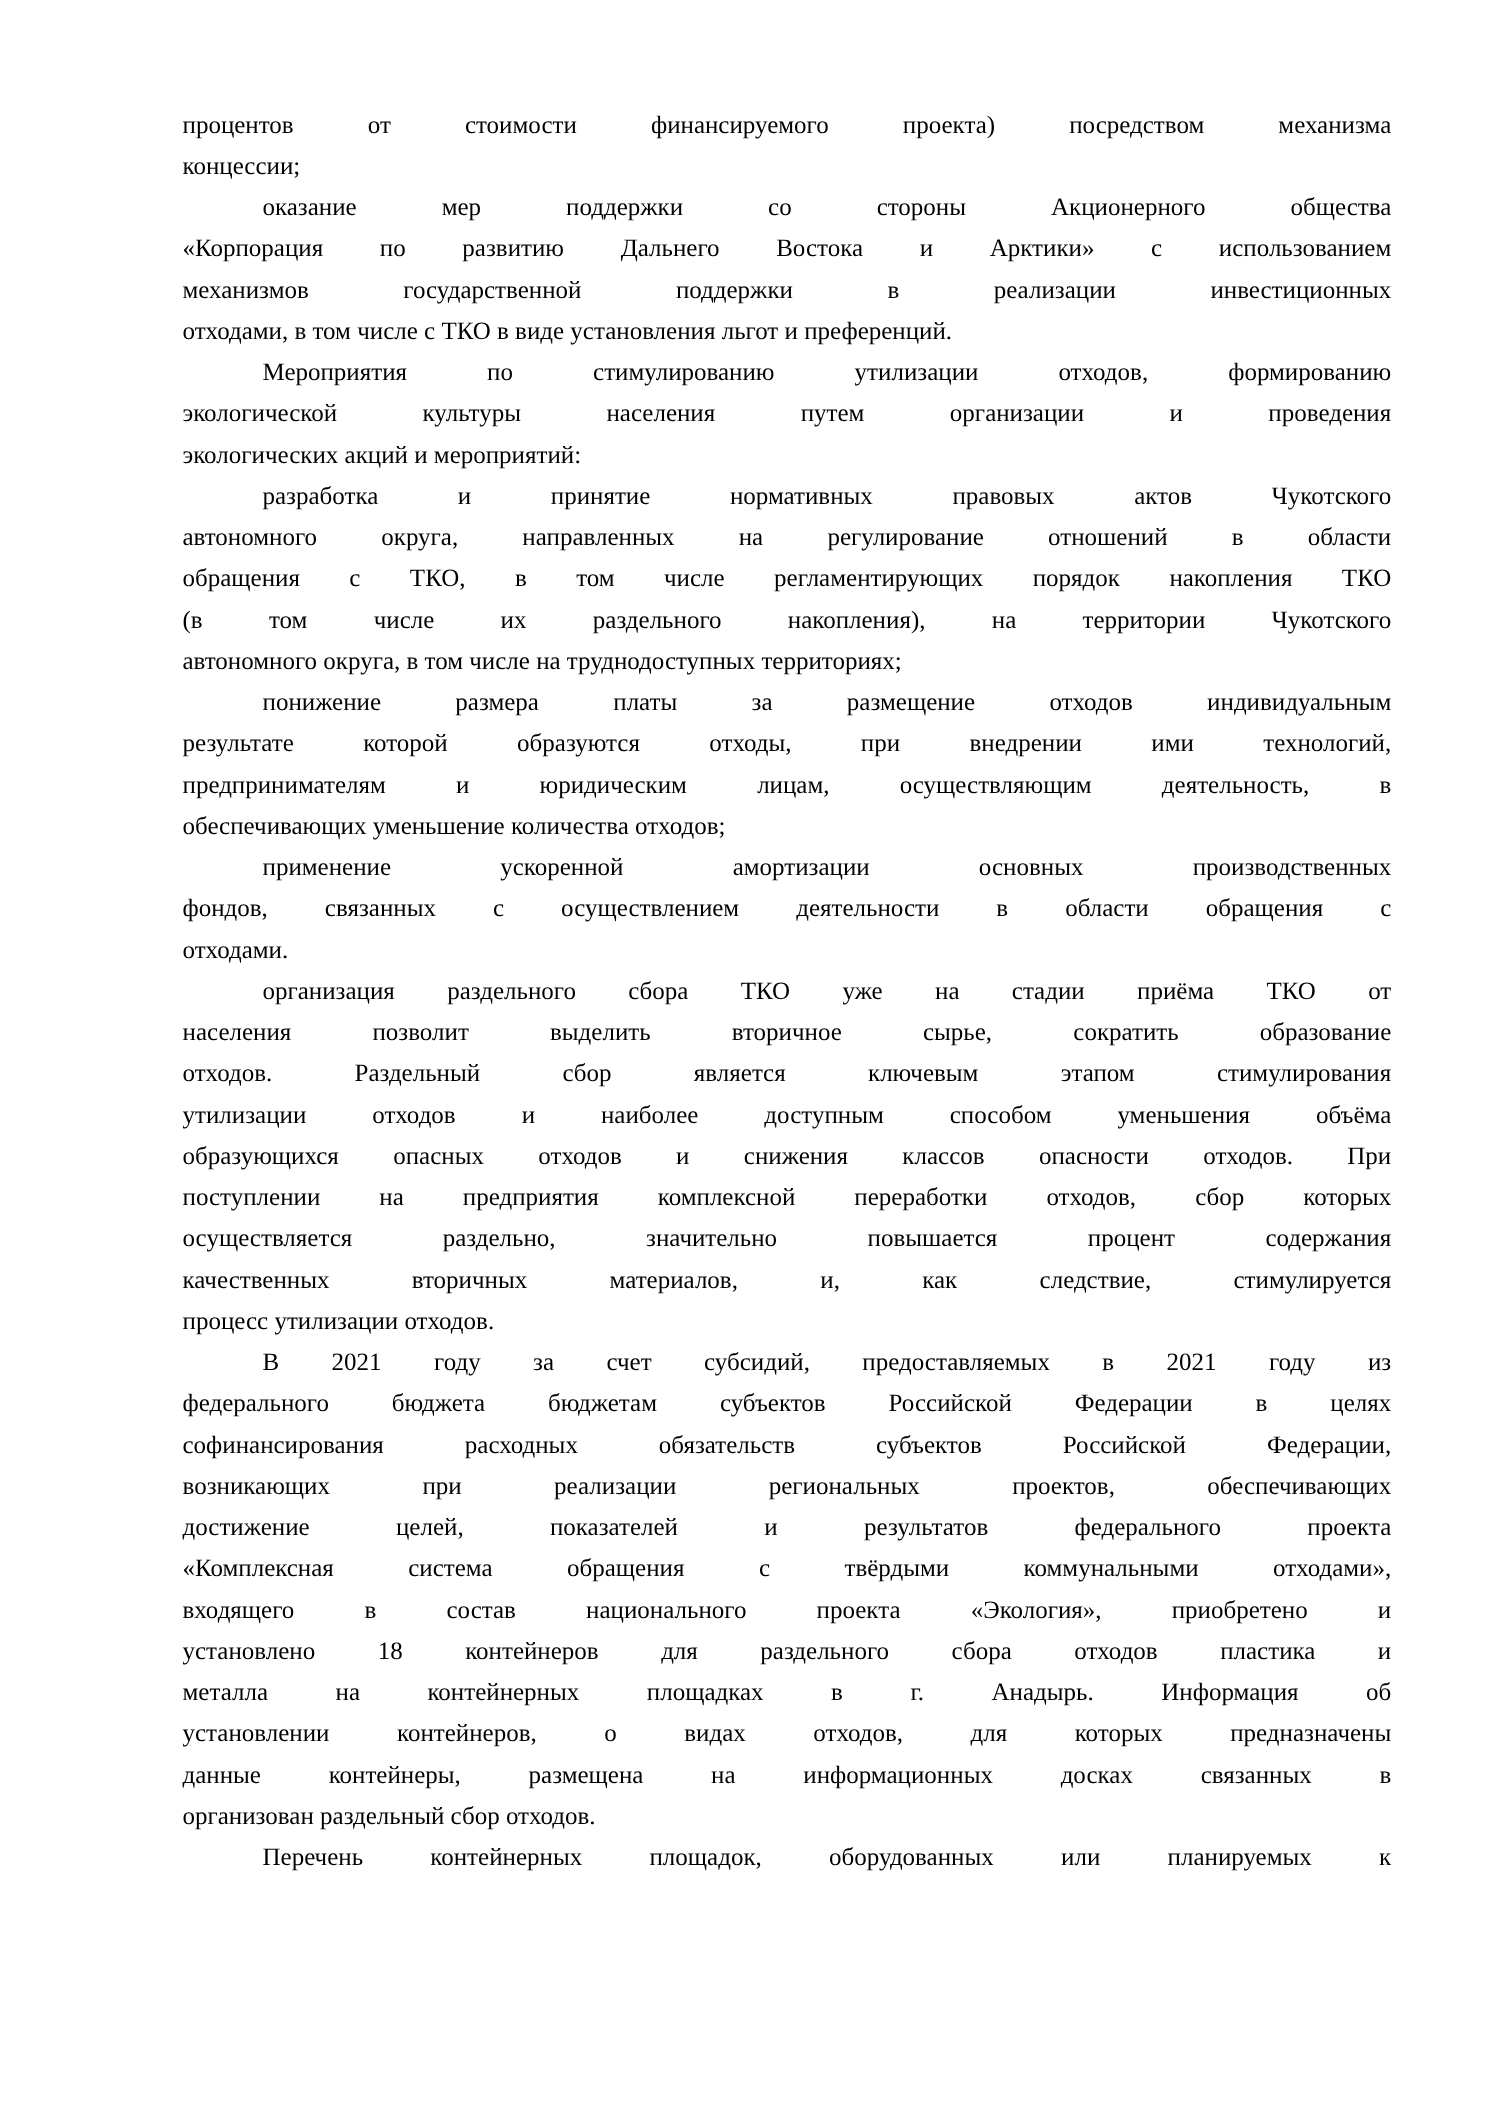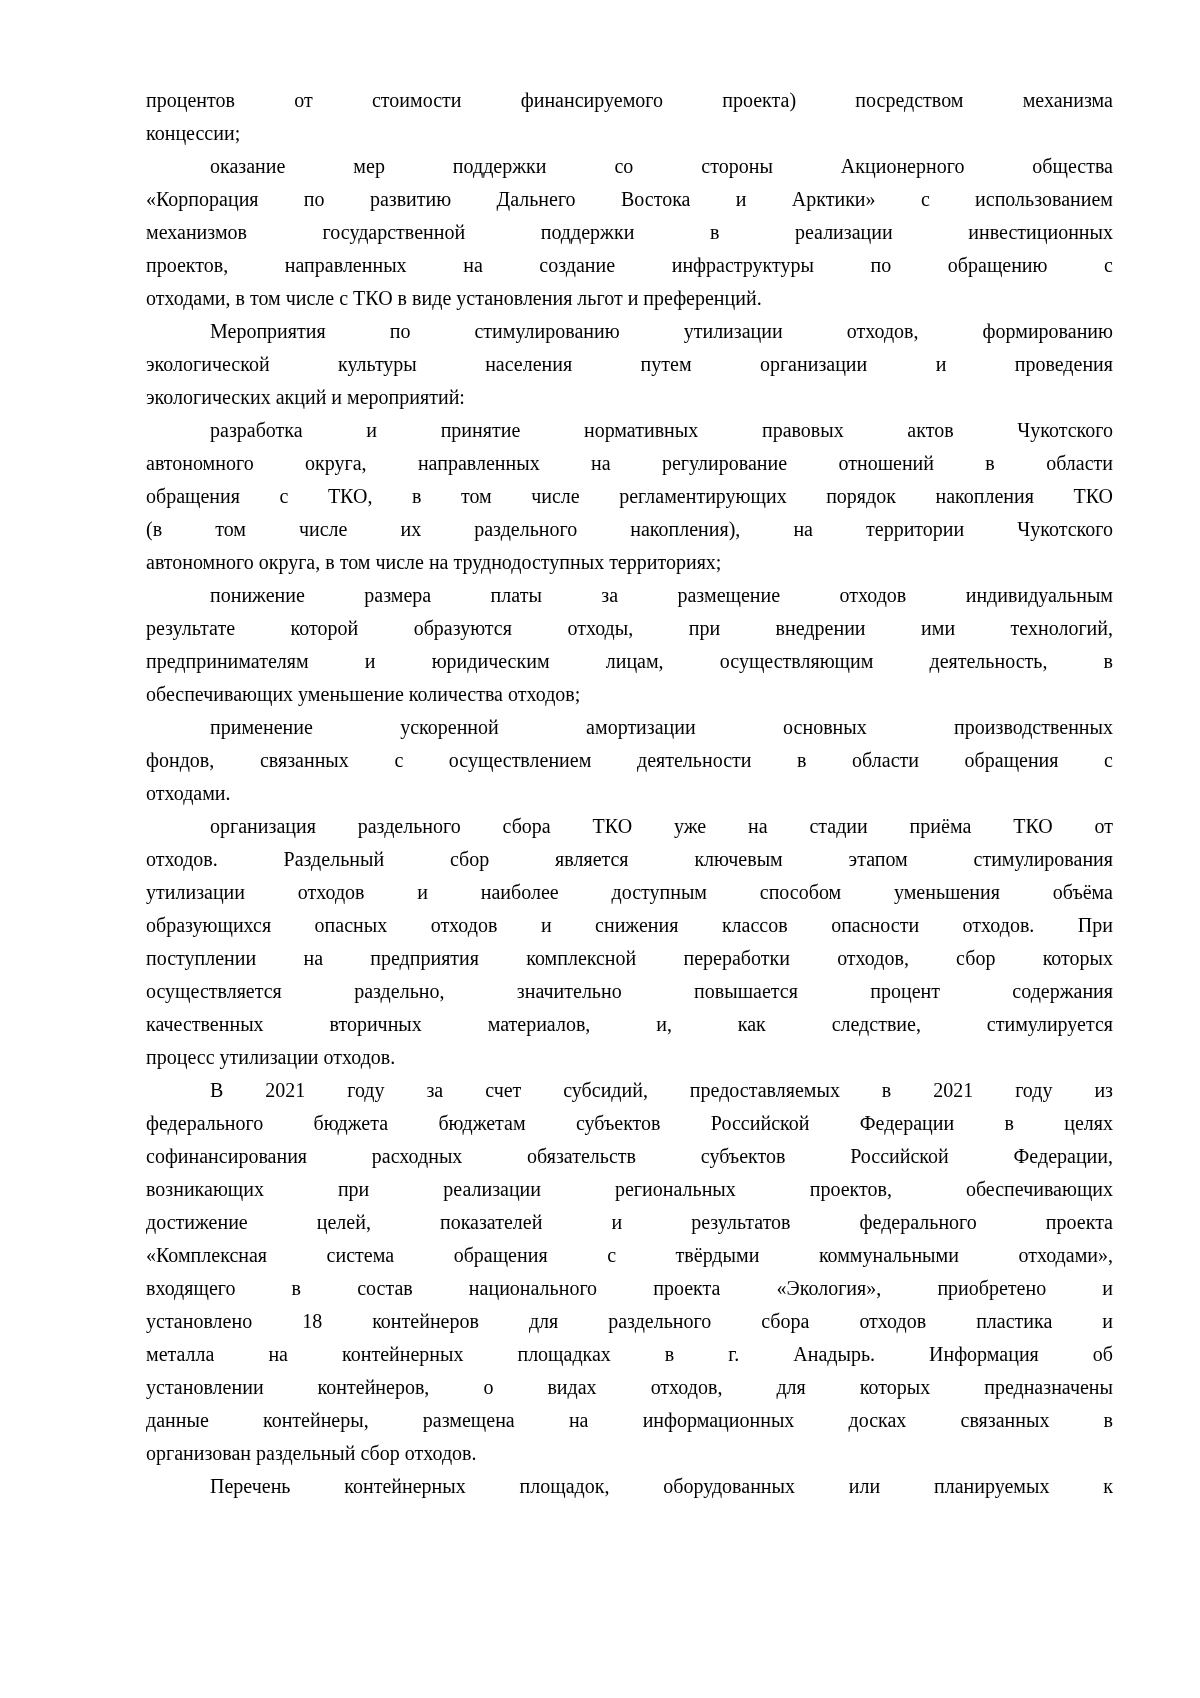--- a/index.html
+++ b/index.html
@@ -46,21 +46,20 @@
 <div class="page">
   <div class="textblock">
       <div class="para">
         <div class="line">процентов от стоимости финансируемого проекта) посредством механизма</div>
         <div class="line last">концессии;</div>
       </div>
       <div class="para">
         <div class="line first">оказание мер поддержки со стороны Акционерного общества</div>
         <div class="line">«Корпорация по развитию Дальнего Востока и Арктики» с использованием</div>
         <div class="line">механизмов государственной поддержки в реализации инвестиционных</div>
-        <div class="line">проектов, направленных на создание инфраструктуры по обращению с</div>
         <div class="line last">отходами, в том числе с ТКО в виде установления льгот и преференций.</div>
       </div>
       <div class="para">
         <div class="line first">Мероприятия по стимулированию утилизации отходов, формированию</div>
         <div class="line">экологической культуры населения путем организации и проведения</div>
         <div class="line last">экологических акций и мероприятий:</div>
       </div>
       <div class="para">
         <div class="line first">разработка и принятие нормативных правовых актов Чукотского</div>
         <div class="line">автономного округа, направленных на регулирование отношений в области</div>
@@ -74,20 +73,21 @@
         <div class="line">предпринимателям и юридическим лицам, осуществляющим деятельность, в</div>
         <div class="line last">обеспечивающих уменьшение количества отходов;</div>
       </div>
       <div class="para">
         <div class="line first">применение ускоренной амортизации основных производственных</div>
         <div class="line">фондов, связанных с осуществлением деятельности в области обращения с</div>
         <div class="line last">отходами.</div>
       </div>
       <div class="para">
         <div class="line first">организация раздельного сбора ТКО уже на стадии приёма ТКО от</div>
+        <div class="line">населения позволит выделить вторичное сырье, сократить образование</div>
         <div class="line">отходов. Раздельный сбор является ключевым этапом стимулирования</div>
         <div class="line">утилизации отходов и наиболее доступным способом уменьшения объёма</div>
         <div class="line">образующихся опасных отходов и снижения классов опасности отходов. При</div>
         <div class="line">поступлении на предприятия комплексной переработки отходов, сбор которых</div>
         <div class="line">осуществляется раздельно, значительно повышается процент содержания</div>
         <div class="line">качественных вторичных материалов, и, как следствие, стимулируется</div>
         <div class="line last">процесс утилизации отходов.</div>
       </div>
       <div class="para">
         <div class="line first">В 2021 году за счет субсидий, предоставляемых в 2021 году из</div>

